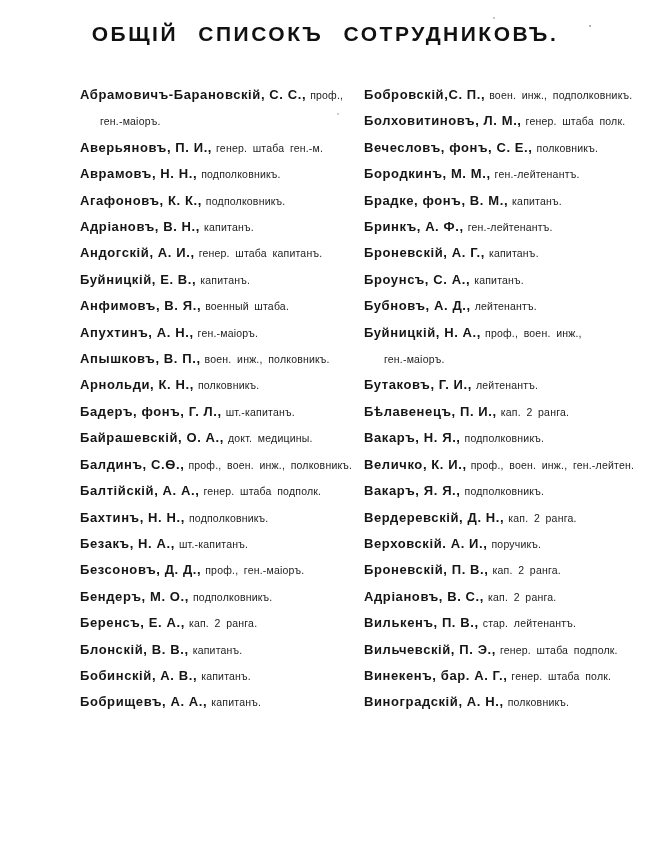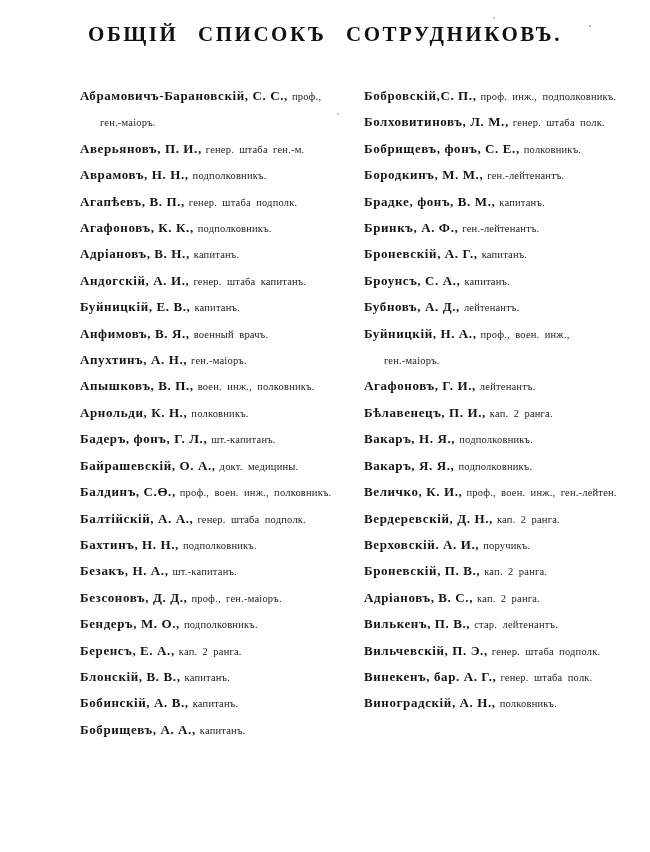--- a/index.html
+++ b/index.html
@@ -1,21 +1,21 @@
 <!DOCTYPE html>
 <html lang="ru"><head>
 <meta charset="utf-8">
 <style>
   html,body{margin:0;padding:0;background:#e9e9e9;}
   .page{
     position:relative;
     width:650px;height:852px;
     margin:0 auto;
     background:#ffffff;
-    font-family:Liberation Serif, serif;
+    font-family:Liberation Sans, sans-serif;
     color:#1d1d1d;
     overflow:hidden;
   }
   .title{
     margin:0;
     padding-top:22px;
     text-align:center;
     font-size:21px;
     font-weight:bold;
     letter-spacing:2.5px;
@@ -82,41 +82,37 @@
   </div>
         <div class="entry">
     <span class="line1"><span class="name">Аверьяновъ, П. И.,</span><span class="rank">генер. штаба ген.-м.</span></span>
     
   </div>
         <div class="entry">
     <span class="line1"><span class="name">Аврамовъ, Н. Н.,</span><span class="rank">подполковникъ.</span></span>
     
   </div>
         <div class="entry">
-    <span class="line1"><span class="name">Агапѣевъ, В. П.,</span><span class="rank">генер. штаба подполк.</span></span>
-    
-  </div>
-        <div class="entry">
     <span class="line1"><span class="name">Агафоновъ, К. К.,</span><span class="rank">подполковникъ.</span></span>
     
   </div>
         <div class="entry">
     <span class="line1"><span class="name">Адріановъ, В. Н.,</span><span class="rank">капитанъ.</span></span>
     
   </div>
         <div class="entry">
     <span class="line1"><span class="name">Андогскій, А. И.,</span><span class="rank">генер. штаба капитанъ.</span></span>
     
   </div>
         <div class="entry">
     <span class="line1"><span class="name">Буйницкій, Е. В.,</span><span class="rank">капитанъ.</span></span>
     
   </div>
         <div class="entry">
-    <span class="line1"><span class="name">Анфимовъ, В. Я.,</span><span class="rank">военный врачъ.</span></span>
+    <span class="line1"><span class="name">Анфимовъ, В. Я.,</span><span class="rank">военный штаба.</span></span>
     
   </div>
         <div class="entry">
     <span class="line1"><span class="name">Апухтинъ, А. Н.,</span><span class="rank">ген.-маіоръ.</span></span>
     
   </div>
         <div class="entry">
     <span class="line1"><span class="name">Апышковъ, В. П.,</span><span class="rank">воен. инж., полковникъ.</span></span>
     
   </div>
@@ -168,29 +164,29 @@
     <span class="line1"><span class="name">Бобинскій, А. В.,</span><span class="rank">капитанъ.</span></span>
     
   </div>
         <div class="entry">
     <span class="line1"><span class="name">Бобрищевъ, А. А.,</span><span class="rank">капитанъ.</span></span>
     
   </div>
       </div>
     <div class="column right" id="col-right">
         <div class="entry">
-    <span class="line1"><span class="name">Бобровскій,С. П.,</span><span class="rank">проф. инж., подполковникъ.</span></span>
+    <span class="line1"><span class="name">Бобровскій,С. П.,</span><span class="rank">воен. инж., подполковникъ.</span></span>
     
   </div>
         <div class="entry">
     <span class="line1"><span class="name">Болховитиновъ, Л. М.,</span><span class="rank">генер. штаба полк.</span></span>
     
   </div>
         <div class="entry">
-    <span class="line1"><span class="name">Бобрищевъ, фонъ, С. Е.,</span><span class="rank">полковникъ.</span></span>
+    <span class="line1"><span class="name">Вечесловъ, фонъ, С. Е.,</span><span class="rank">полковникъ.</span></span>
     
   </div>
         <div class="entry">
     <span class="line1"><span class="name">Бородкинъ, М. М.,</span><span class="rank">ген.-лейтенантъ.</span></span>
     
   </div>
         <div class="entry">
     <span class="line1"><span class="name">Брадке, фонъ, В. М.,</span><span class="rank">капитанъ.</span></span>
     
   </div>
@@ -208,37 +204,37 @@
   </div>
         <div class="entry">
     <span class="line1"><span class="name">Бубновъ, А. Д.,</span><span class="rank">лейтенантъ.</span></span>
     
   </div>
         <div class="entry">
     <span class="line1"><span class="name">Буйницкій, Н. А.,</span><span class="rank">проф., воен. инж.,</span></span>
     <span class="cont"><span class="rank">ген.-маіоръ.</span></span>
   </div>
         <div class="entry">
-    <span class="line1"><span class="name">Агафоновъ, Г. И.,</span><span class="rank">лейтенантъ.</span></span>
+    <span class="line1"><span class="name">Бутаковъ, Г. И.,</span><span class="rank">лейтенантъ.</span></span>
     
   </div>
         <div class="entry">
     <span class="line1"><span class="name">Бѣлавенецъ, П. И.,</span><span class="rank">кап. 2 ранга.</span></span>
     
   </div>
         <div class="entry">
     <span class="line1"><span class="name">Вакаръ, Н. Я.,</span><span class="rank">подполковникъ.</span></span>
     
   </div>
         <div class="entry">
+    <span class="line1"><span class="name">Величко, К. И.,</span><span class="rank">проф., воен. инж., ген.-лейтен.</span></span>
+    
+  </div>
+        <div class="entry">
     <span class="line1"><span class="name">Вакаръ, Я. Я.,</span><span class="rank">подполковникъ.</span></span>
-    
-  </div>
-        <div class="entry">
-    <span class="line1"><span class="name">Величко, К. И.,</span><span class="rank">проф., воен. инж., ген.-лейтен.</span></span>
     
   </div>
         <div class="entry">
     <span class="line1"><span class="name">Вердеревскій, Д. Н.,</span><span class="rank">кап. 2 ранга.</span></span>
     
   </div>
         <div class="entry">
     <span class="line1"><span class="name">Верховскій. А. И.,</span><span class="rank">поручикъ.</span></span>
     
   </div>

